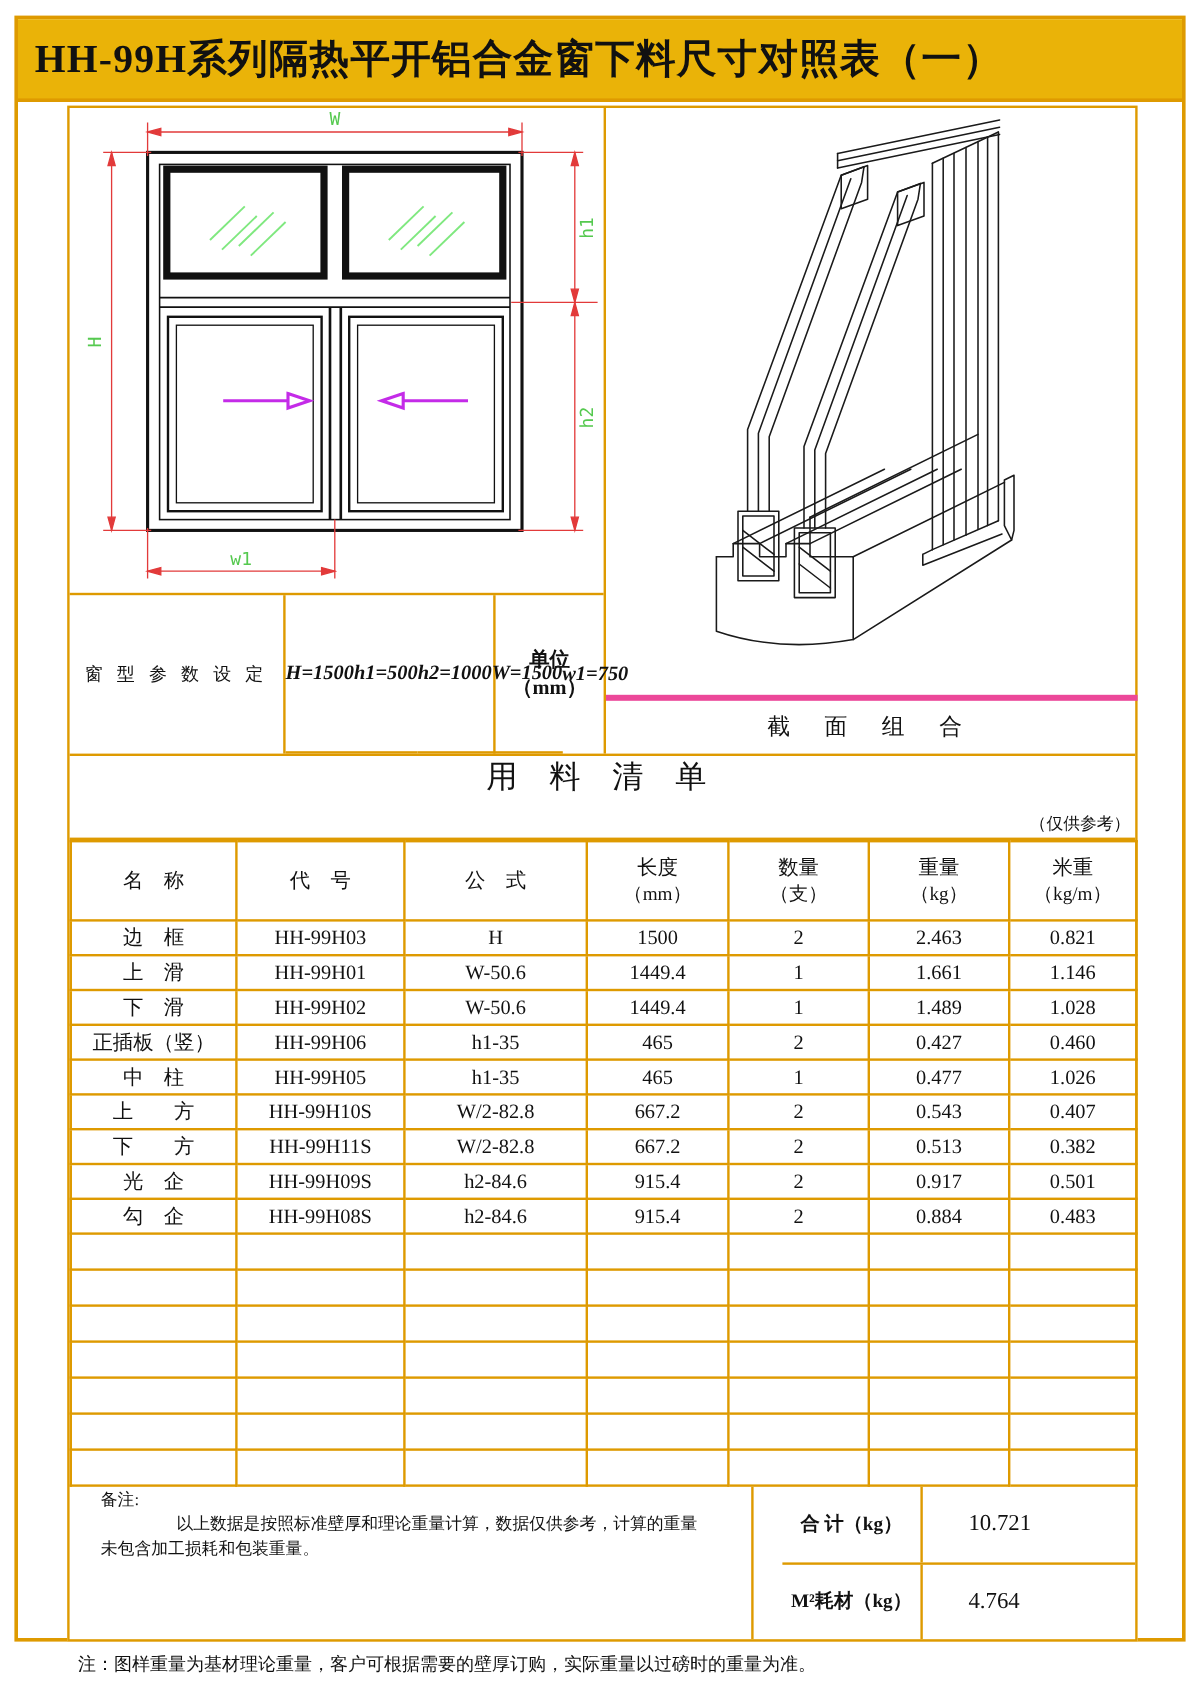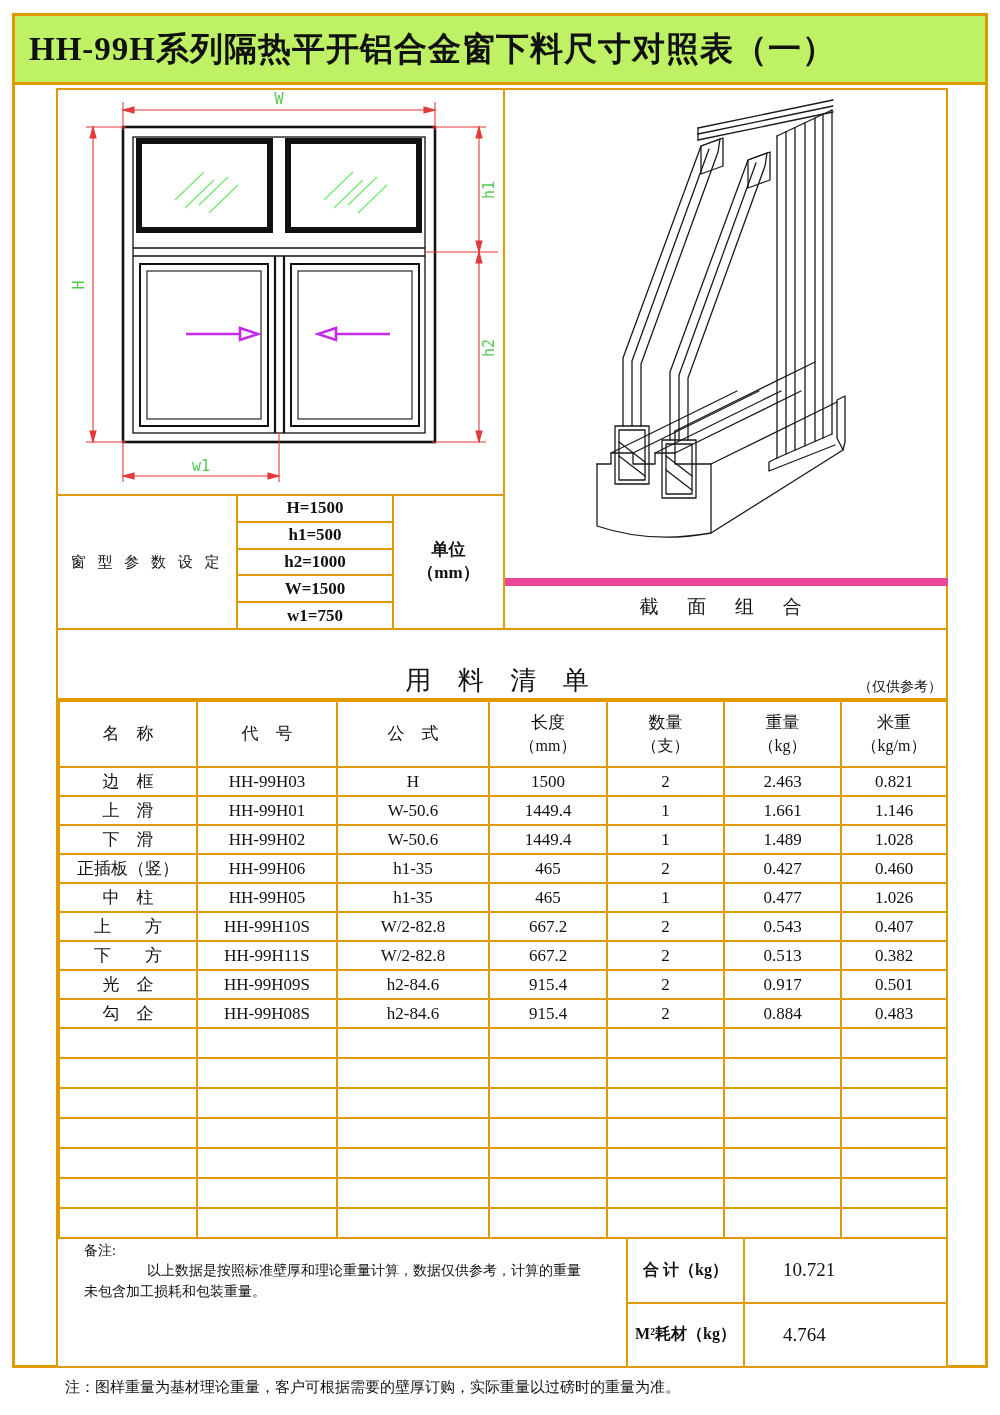--- a/index.html
+++ b/index.html
@@ -3,69 +3,69 @@
 <meta charset="utf-8">
 <style>
   * { margin:0; padding:0; box-sizing:border-box; }
   body { background:#ffffff; font-family:"Liberation Serif","DejaVu Serif",serif; color:#111; }
   .page { position:relative; width:1000px; height:1415px; background:#fff; overflow:hidden; }
 
   .outer-frame { position:absolute; left:12px; top:13px; width:976px; height:1355px;
                  border:3px solid #DE9A00; }
 
   .title-bar { position:absolute; left:0; top:0; width:100%; height:69px;
-               background:#bef264; border-bottom:3px solid #DE9A00;
+               background:#eab308; border-bottom:3px solid #DE9A00;
                display:flex; align-items:center; }
   .title-bar span { font-size:33px; font-weight:bold; letter-spacing:1px; padding-left:14px;
                     font-family:"Liberation Serif","DejaVu Serif",serif; }
 
   .main { position:absolute; left:41px; top:72px; width:892px; height:1280px;
           border:2px solid #DE9A00; display:flex; flex-direction:column; background:#fff; }
 
   
   .top-section { display:flex; height:540px; border-bottom:2px solid #DE9A00; }
   .left-col  { width:447px; border-right:2px solid #DE9A00; display:flex; flex-direction:column; }
   .right-col { flex:1; display:flex; flex-direction:column; }
 
   .diagram-cell { height:404px; position:relative; }
   .param-table { flex:1; border-top:2px solid #DE9A00; display:flex; }
   .param-label { width:180px; border-right:2px solid #DE9A00; display:flex; align-items:center;
                  justify-content:center; font-size:15px; letter-spacing:4px; }
-  .param-values { width:156px; border-right:2px solid #DE9A00; display:flex; flex-direction:column; }
+  .param-values { width:175px; border-right:2px solid #DE9A00; display:flex; flex-direction:row;font-style:italic; }
   .param-values .pv { flex:1; display:flex; align-items:center; justify-content:center;
                       font-size:17px; font-weight:bold; border-bottom:2px solid #DE9A00; }
   .param-values .pv:last-child { border-bottom:none; }
   .param-unit { flex:1; display:flex; flex-direction:column; align-items:center; justify-content:center;
                 font-size:17px; font-weight:bold; line-height:1.35; }
 
   .drawing-cell { flex:1; position:relative; }
-  .section-caption { height:52px; border-top:8px solid #ec4899; display:flex; align-items:center;
+  .section-caption { height:52px; border-top:5px solid #ec4899; display:flex; align-items:center;
                      justify-content:center; font-size:19px; letter-spacing:12px; }
 
   
   .list-title { height:70px; border-bottom:2px solid #DE9A00; position:relative;
-                display:flex; align-items:flex-end; justify-content:center; }
+                display:flex; align-items:flex-start; justify-content:center; }
   .list-title .lt { font-size:26px; letter-spacing:10px; font-weight:500; }
   .list-title .ref { position:absolute; right:4px; bottom:2px; font-size:14px; }
 
   
   table.materials { border-collapse:collapse; width:888px; table-layout:fixed; }
   table.materials td, table.materials th { border:2px solid #DE9A00; text-align:center;
           font-weight:normal; font-size:17px; overflow:hidden; white-space:nowrap; }
   table.materials th { height:66px; line-height:1.4; }
   table.materials td { height:29px; }
   table.materials tr.empty td { height:30px; }
   table.materials .th2 { font-size:16px; }
 
   
   .bottom-band { flex:1; display:flex;padding-left:22px; }
   .remark { width:548px; border-right:2px solid #DE9A00; font-size:14px; padding:2px 4px;
             line-height:1.45; }
   .remark .indent { text-indent:4.5em; }
-  .totals { flex:1; display:flex; flex-direction:column; }
+  .totals { flex:1; display:flex; flex-direction:column;margin-left:24px; }
   .trow { flex:1; display:flex; }
   .trow:first-child { border-bottom:2px solid #DE9A00; }
   .tlabel { width:117px; border-right:2px solid #DE9A00; display:flex; align-items:center;
             justify-content:center; font-size:16px; font-weight:bold; white-space:nowrap; }
   .tvalue { flex:1; display:flex; align-items:center; font-size:19px; padding-left:38px; }
 
   .foot-note { position:absolute; left:65px; top:1378px; font-size:15px; }
 
   svg text.dim { font-family:"DejaVu Sans Mono",monospace; fill:#55C94F; font-size:15px; }
 </style>

